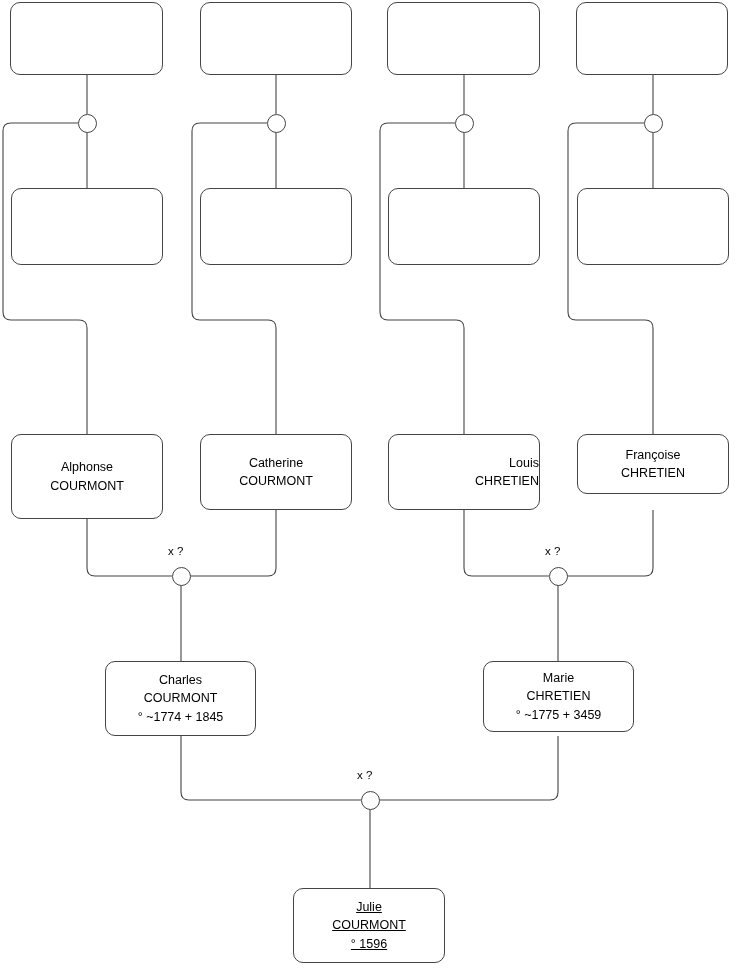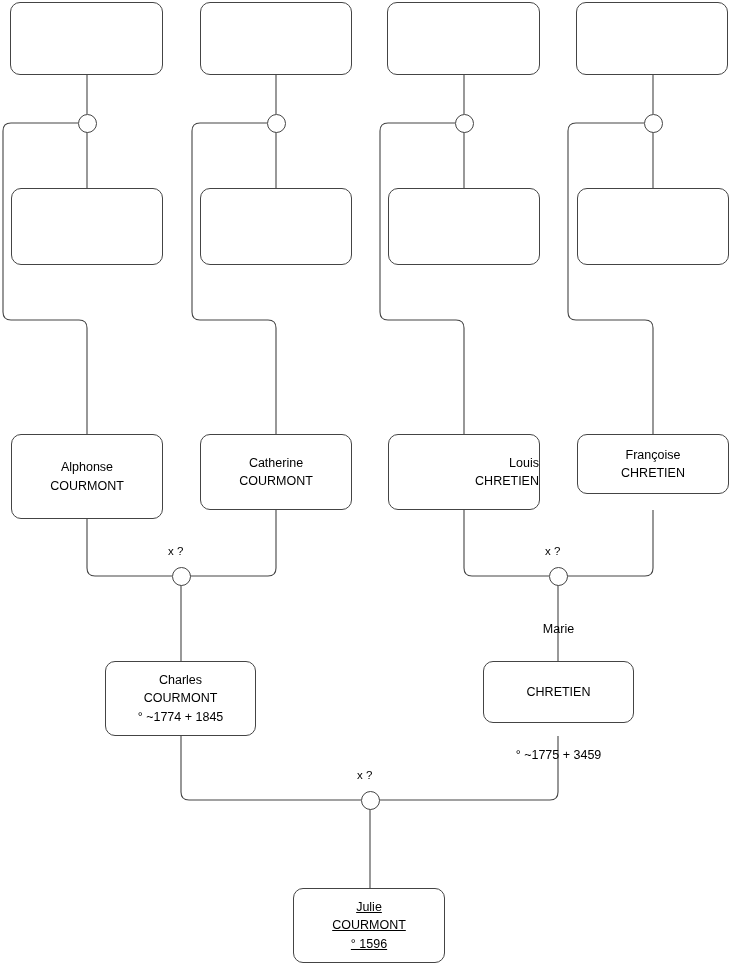--- a/index.html
+++ b/index.html
@@ -130,21 +130,21 @@
     <span class="ln">Françoise</span>
     <span class="ln">CHRETIEN</span>
   </div>
 
   <div class="node" style="left:105px; top:661px; width:151px; height:75px;">
     <span class="ln">Charles</span>
     <span class="ln">COURMONT</span>
     <span class="ln">° ~1774 + 1845</span>
   </div>
 
-  <div class="node" style="left:483px; top:661px; width:151px; height:62px;gap:45px;">
+  <div class="node" style="left:483px; top:661px; width:151px; height:71px;">
     <span class="ln">Marie</span>
     <span class="ln">CHRETIEN</span>
     <span class="ln">° ~1775 + 3459</span>
   </div>
 
   <div class="node" style="left:293px; top:888px; width:152px; height:75px;text-decoration:underline;">
     <span class="ln">Julie</span>
     <span class="ln">COURMONT</span>
     <span class="ln">° 1596</span>
   </div>

